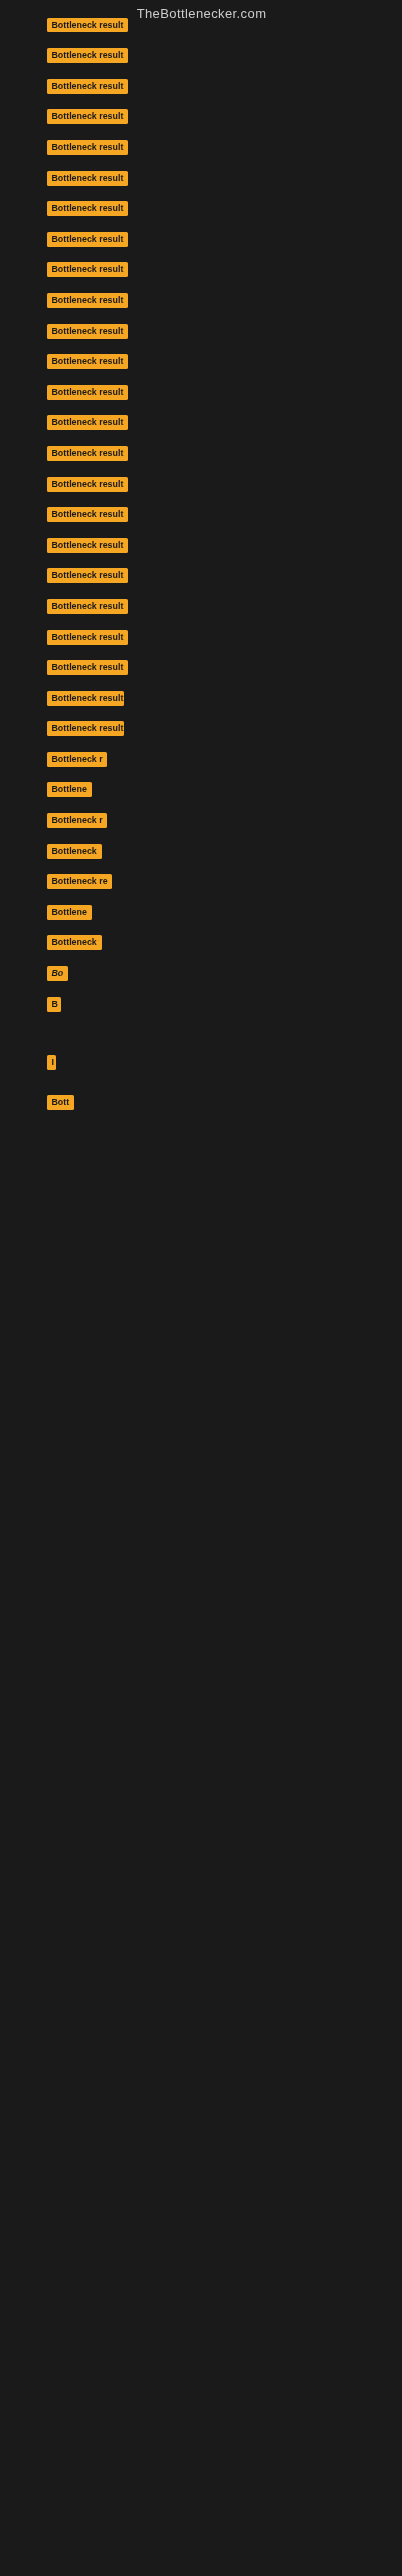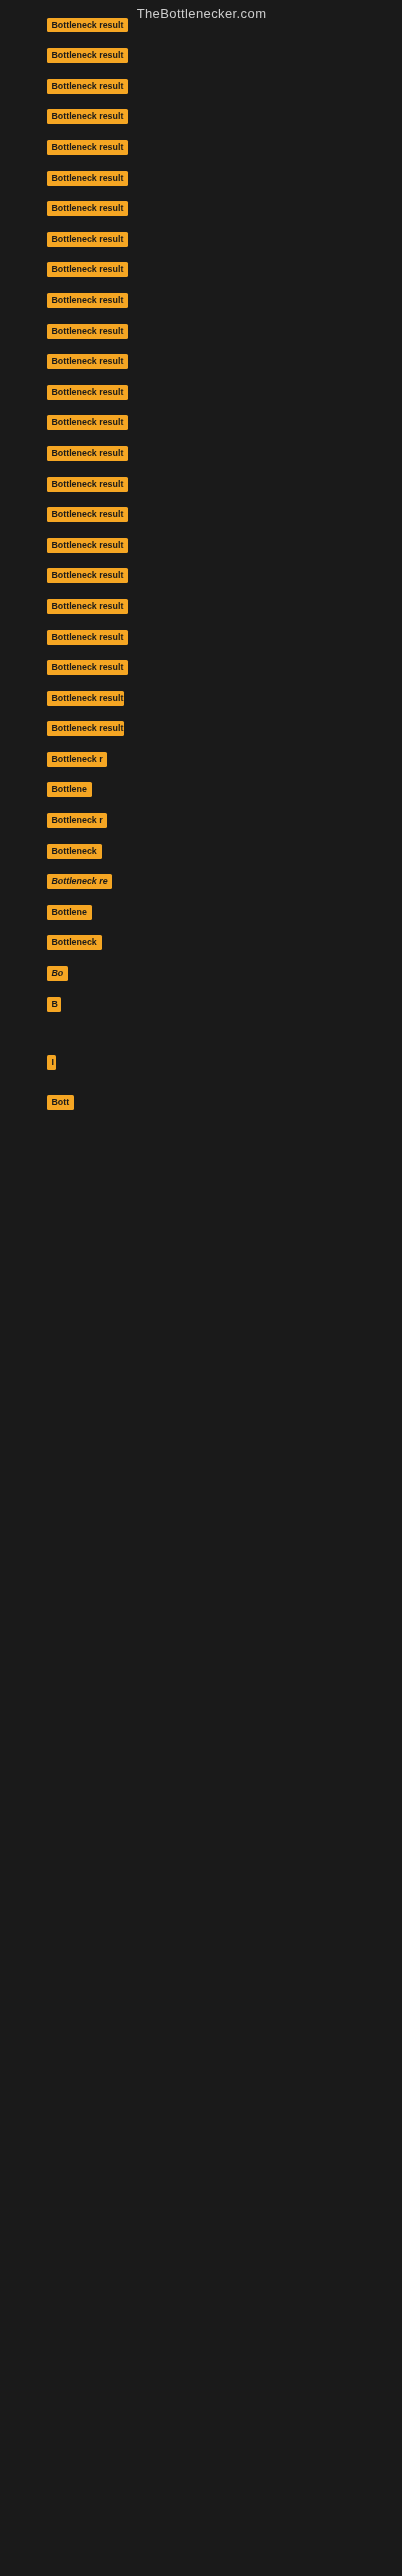--- a/index.html
+++ b/index.html
@@ -68,20 +68,20 @@
 <div class="bottleneck-item" style="top: 568px;"><span class="bottleneck-label" style="max-width: 97px;">Bottleneck result</span></div>
 <div class="bottleneck-item" style="top: 599px;"><span class="bottleneck-label" style="max-width: 97px;">Bottleneck result</span></div>
 <div class="bottleneck-item" style="top: 630px;"><span class="bottleneck-label" style="max-width: 85px;">Bottleneck result</span></div>
 <div class="bottleneck-item" style="top: 660px;"><span class="bottleneck-label" style="max-width: 85px;">Bottleneck result</span></div>
 <div class="bottleneck-item" style="top: 691px;"><span class="bottleneck-label" style="max-width: 77px;">Bottleneck result</span></div>
 <div class="bottleneck-item" style="top: 721px;"><span class="bottleneck-label" style="max-width: 77px;">Bottleneck result</span></div>
 <div class="bottleneck-item" style="top: 752px;"><span class="bottleneck-label" style="max-width: 69px;">Bottleneck r</span></div>
 <div class="bottleneck-item" style="top: 782px;"><span class="bottleneck-label" style="max-width: 61px;">Bottlene</span></div>
 <div class="bottleneck-item" style="top: 813px;"><span class="bottleneck-label" style="max-width: 68px;">Bottleneck r</span></div>
 <div class="bottleneck-item" style="top: 844px;"><span class="bottleneck-label" style="max-width: 61px;">Bottleneck</span></div>
-<div class="bottleneck-item" style="top: 874px;"><span class="bottleneck-label" style="max-width: 72px; font-style: italic;">Bottleneck re</span></div>
+<div class="bottleneck-item" style="top: 874px;"><span class="bottleneck-label" style="max-width: 72px;">Bottleneck re</span></div>
 <div class="bottleneck-item" style="top: 905px;"><span class="bottleneck-label" style="max-width: 53px;">Bottlene</span></div>
 <div class="bottleneck-item" style="top: 935px;"><span class="bottleneck-label" style="max-width: 58px;">Bottleneck</span></div>
 <div class="bottleneck-item" style="top: 966px; font-style: italic;"><span class="bottleneck-label" style="max-width: 26px;">Bo</span></div>
 <div class="bottleneck-item" style="top: 997px;"><span class="bottleneck-label" style="max-width: 14.5px;">B</span></div>
 <div class="bottleneck-item" style="top: 1055px;"><span class="bottleneck-label" style="max-width: 6.4px;">I</span></div>
 <div class="bottleneck-item" style="top: 1095px;"><span class="bottleneck-label" style="max-width: 29px;">Bott</span></div>
 
 
 </body></html>

